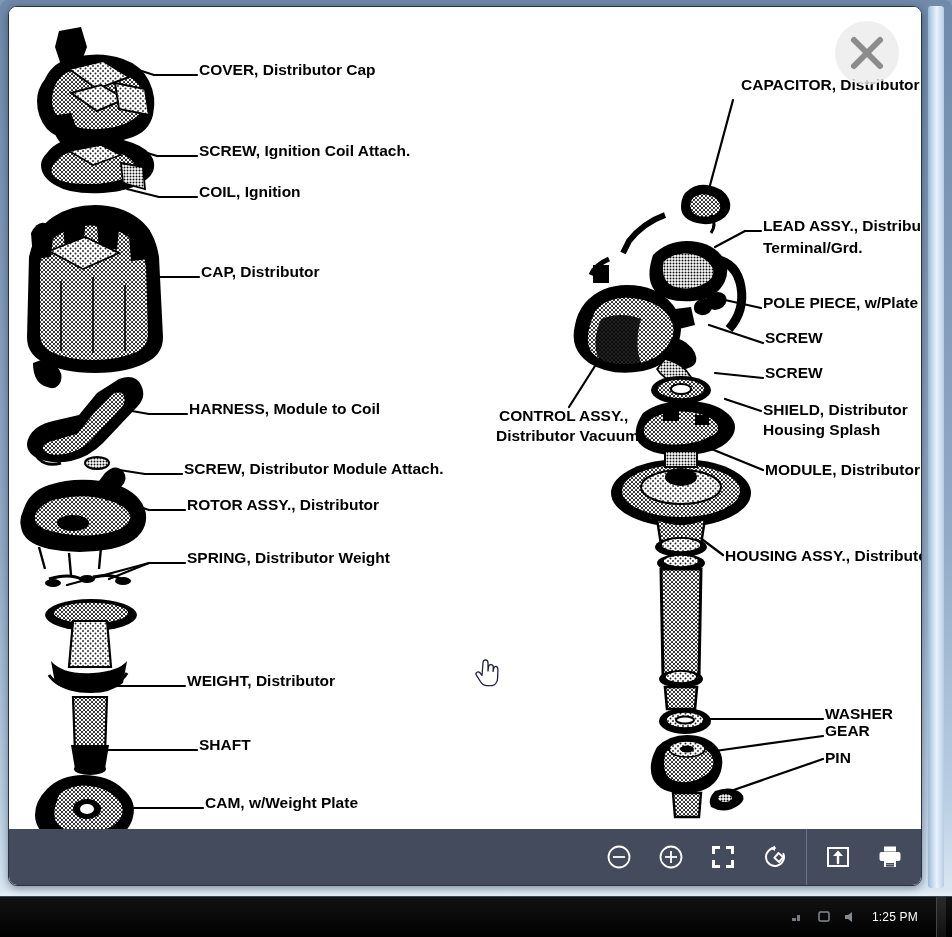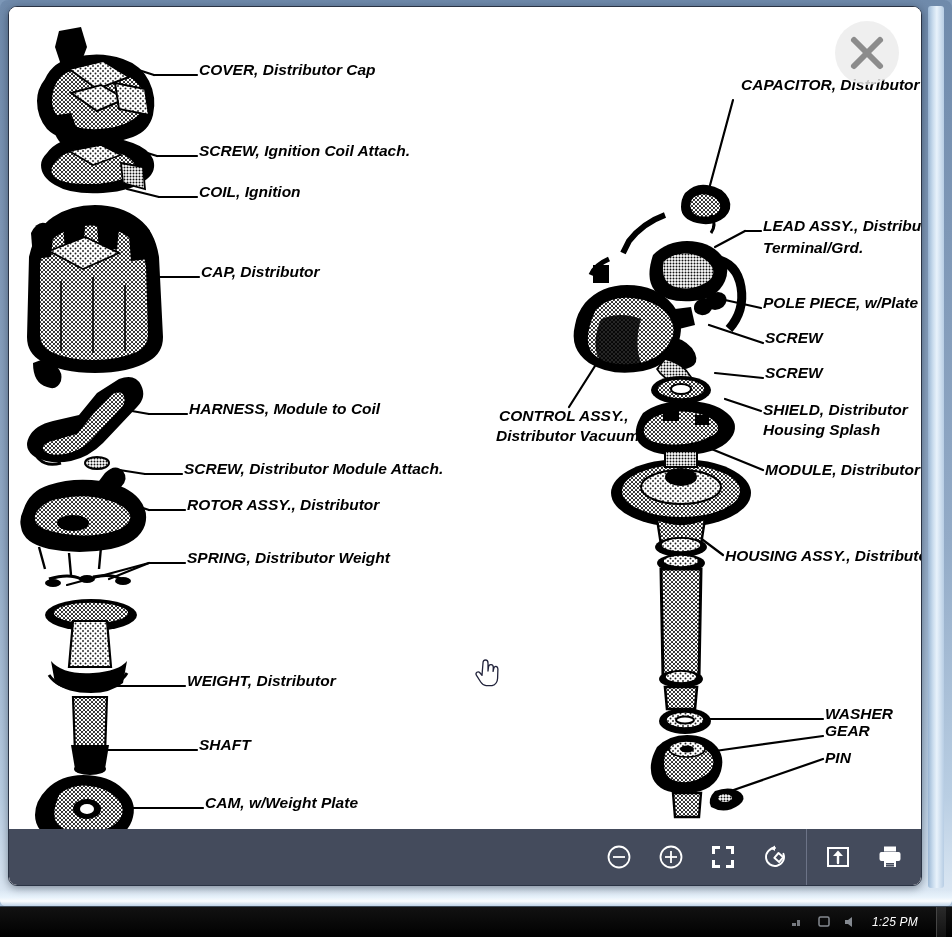--- a/index.html
+++ b/index.html
@@ -8,21 +8,20 @@
     overflow: hidden;
     background: #000;
     font-family: "Liberation Sans", sans-serif;
   }
 
   
   #desktop {
     position: relative;
     width: 952px; height: 937px;
     background: linear-gradient(180deg,#7d98b8 0%,#8fa8c4 40%,#a9c0d8 100%);
-    font-style: italic;
   }
   .aero-frame {
     position: absolute;
     left: 0; top: 0;
     width: 952px; height: 906px;
     background: linear-gradient(180deg,
        #6f8aab 0%, #7e97b6 25%, #93abc7 60%, #b9cee3 88%, #dfeaf5 100%);
     border-radius: 8px 8px 6px 6px;
     padding: 8px 14px 10px 8px;
   }
@@ -116,21 +115,21 @@
     left: 466px; top: 652px;
     width: 24px; height: 32px;
     z-index: 40;
     pointer-events: none;
   }
 
   
   .taskbar {
     position: absolute;
     left: 0; bottom: 0;
-    width: 952px; height: 31px;
+    width: 952px; height: 41px;
     background: linear-gradient(180deg,#121212 0%,#0a0a0a 45%,#000 100%);
     border-top: 1px solid #3c4856;
     display: flex;
     justify-content: flex-end;
   }
   .tray {
     display: flex; align-items: center; gap: 10px;
     padding-right: 6px;
     height: 100%;
   }

